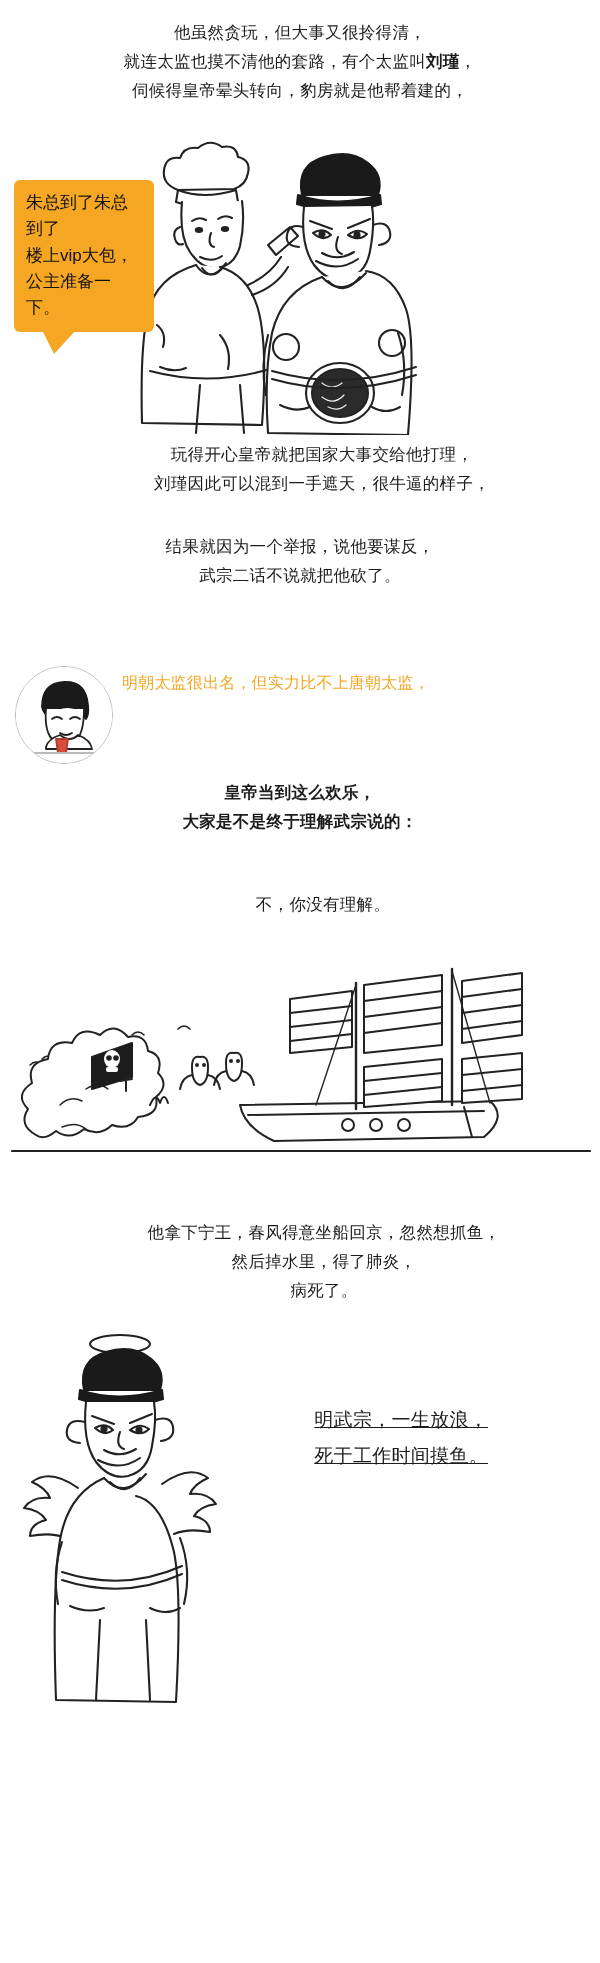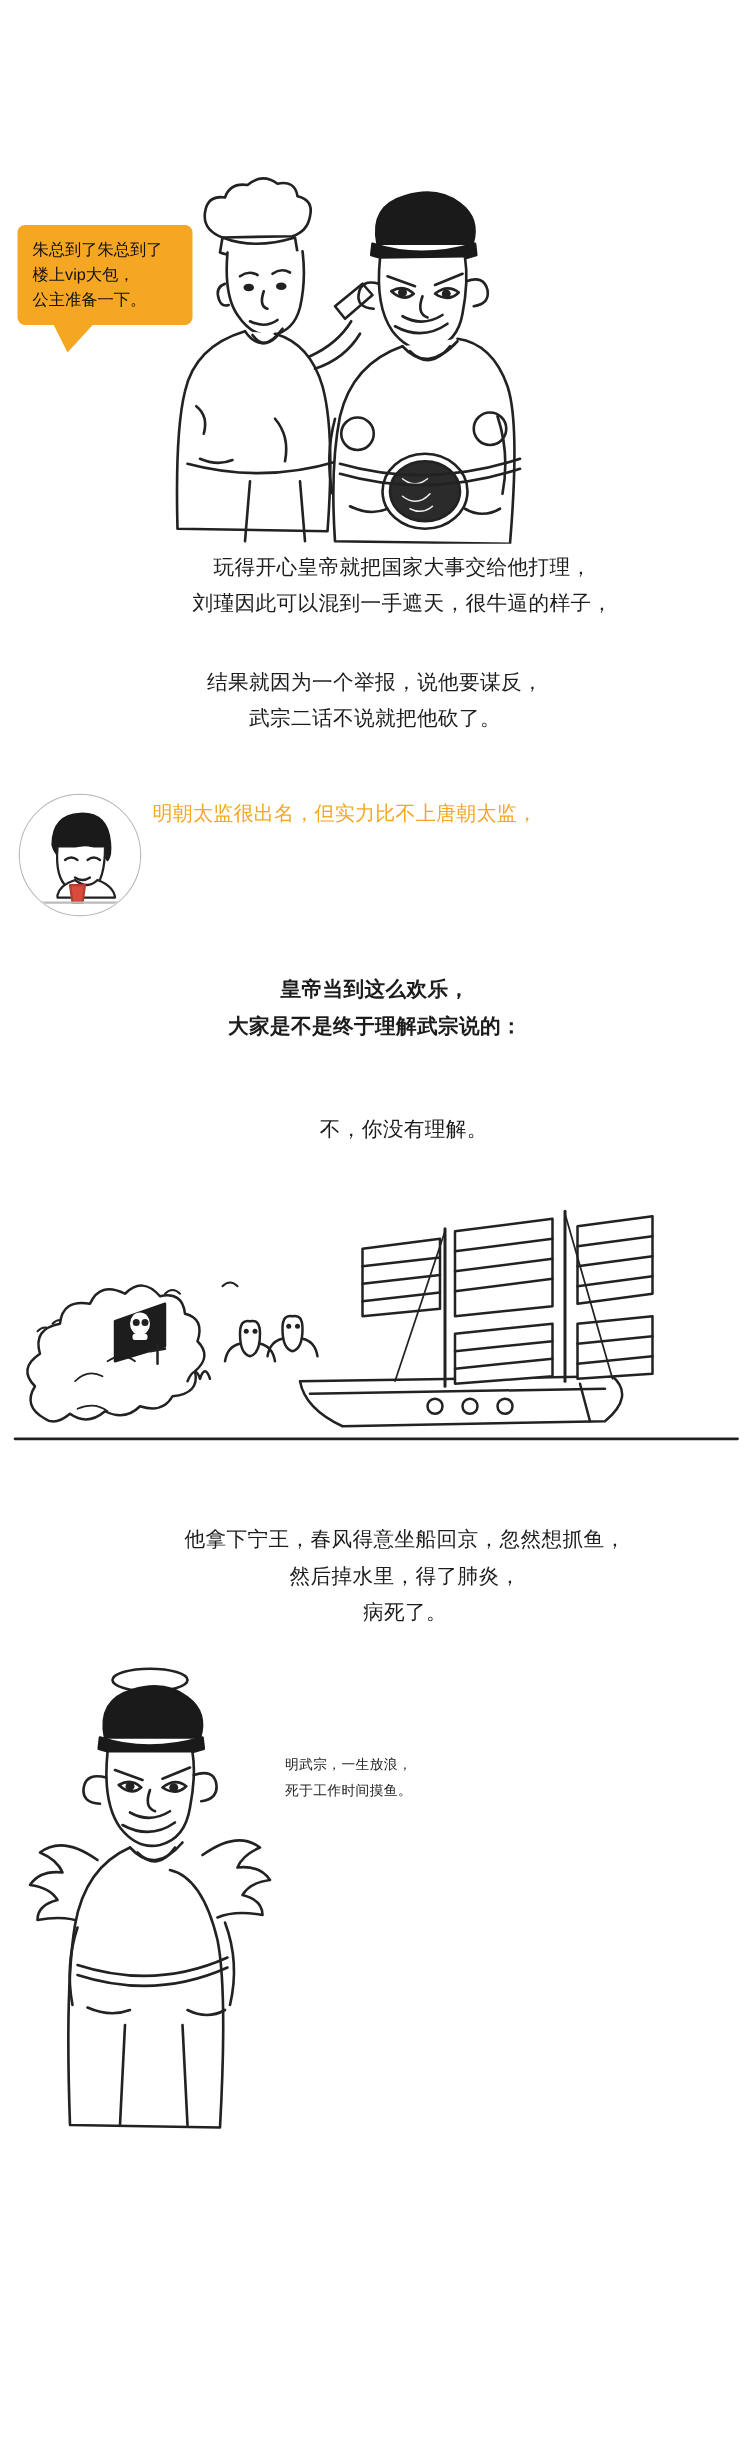--- a/index.html
+++ b/index.html
@@ -46,21 +46,21 @@
     height: 300px;
   }
   .speech-bubble {
     position: absolute;
     left: 14px;
     top: 45px;
     width: 140px;
     background: #F5A623;
     border-radius: 6px;
     padding: 10px 10px 10px 12px;
-    font-size: 13px;
+    font-size: 17px;
     line-height: 1.55;
     color: #111;
     box-sizing: border-box;
   }
   .speech-bubble .tail {
     position: absolute;
     left: 28px;
     bottom: -22px;
     width: 0;
     height: 0;
@@ -68,21 +68,21 @@
     border-right: 22px solid transparent;
     border-top: 24px solid #F5A623;
   }
 
   
   #mid-text-1 { top: 440px; margin-left: 22px; }
   #mid-text-2 { top: 532px; }
 
   
   #note-block {
-    top: 629px;
+    top: 660px;
     height: 130px;
   }
   .avatar {
     position: absolute;
     left: 15px;
     top: 6px;
     width: 96px;
     height: 96px;
     border-radius: 50%;
     border: 1.5px solid #bdbdbd;
@@ -117,32 +117,40 @@
   
   #illus-angel {
     top: 1320px;
     height: 620px;
   }
   .angel-text {
     position: absolute;
     left: 228px;
     top: 82px;
     width: 260px;
-    text-align: left;
-    font-size: 11px;
+    text-align: right;
+    font-size: 19px;
     line-height: 1.9;
     color: #1c1c1c;
+    text-decoration: underline;
   }
   svg { display: block; }
 </style>
 </head>
 <body>
 
 <div class="page">
 
+  <div class="block para" id="top-text">
+    <div>他虽然贪玩，但大事又很拎得清，</div>
+    <div>
+      <span>就连太监也摸不清他的套路，有个太监叫</span><span class="b">刘瑾</span><span>，</span>
+    </div>
+    <div>伺候得皇帝晕头转向，豹房就是他帮着建的，</div>
+  </div>
 
   <div class="block" id="illus-eunuchs">
 
     <div class="speech-bubble">
       <div>朱总到了朱总到了</div>
       <div>楼上vip大包，</div>
       <div>公主准备一下。</div>
       <div class="tail"></div>
     </div>
 

